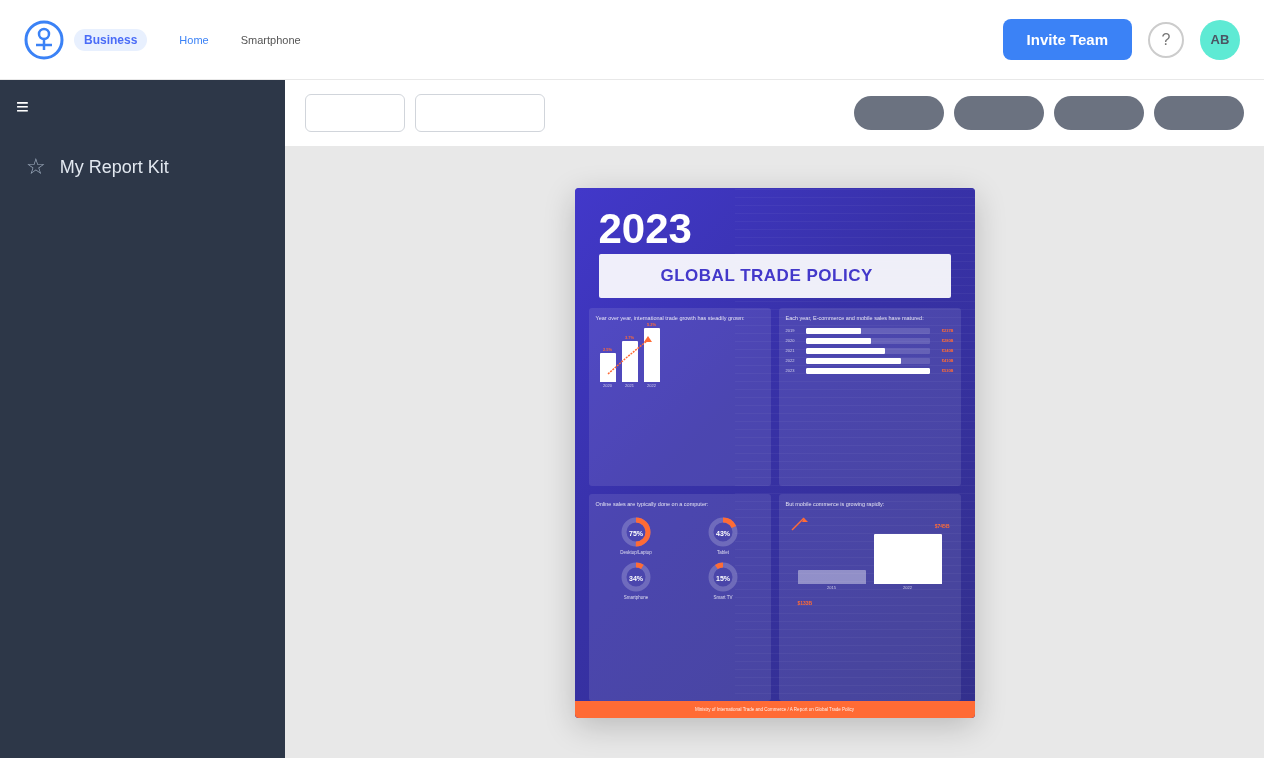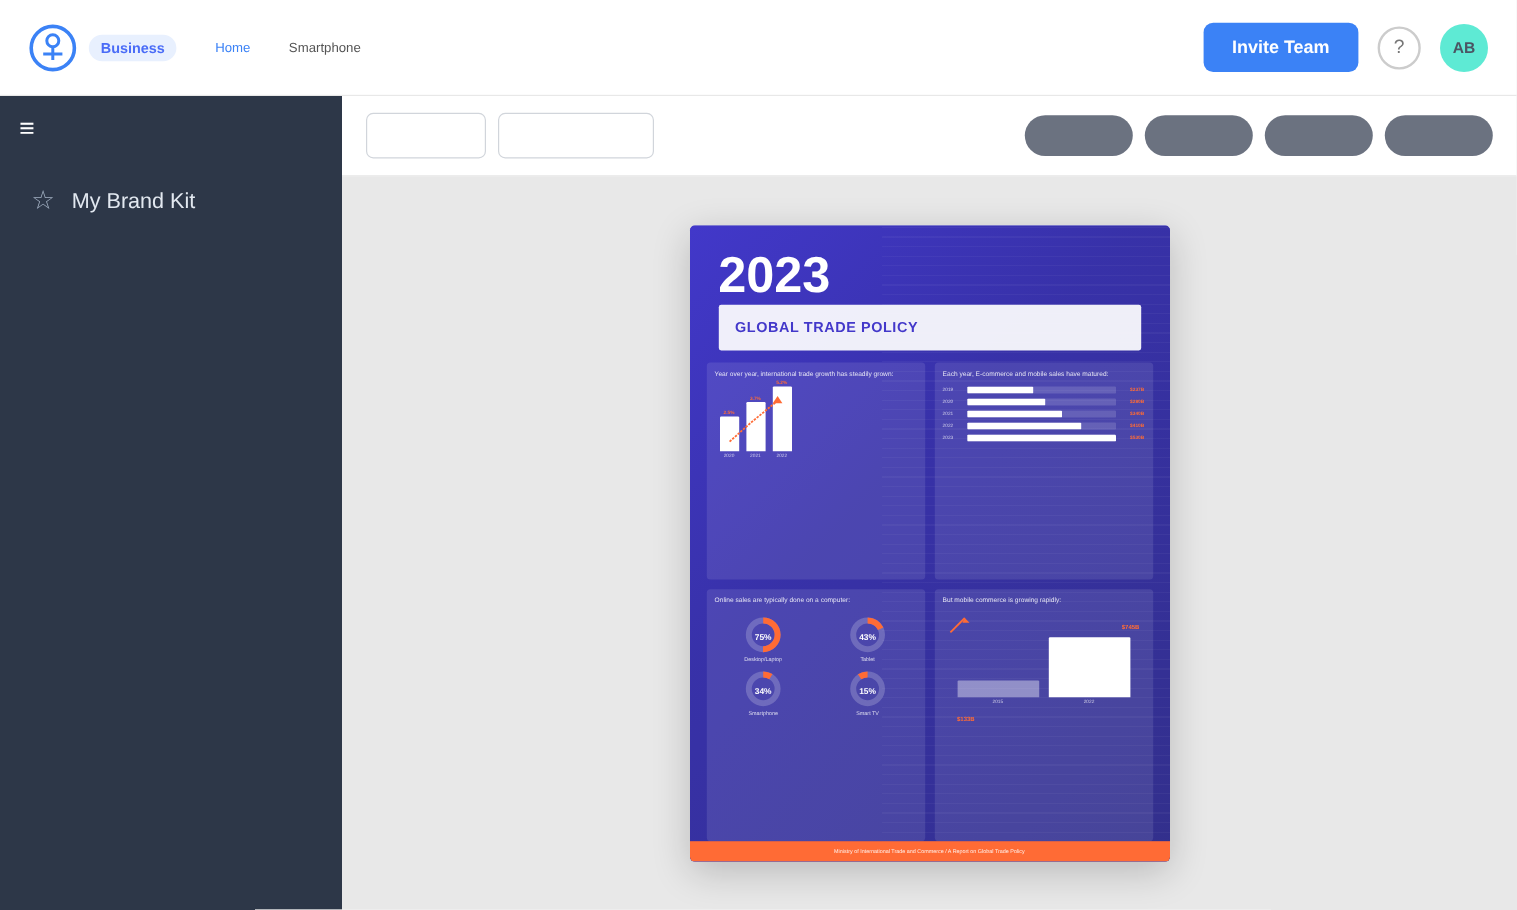--- a/index.html
+++ b/index.html
@@ -236,24 +236,25 @@
       line-height: 1;
     }
 
     .doc-title-box {
       background: rgba(255,255,255,0.92);
       margin: 0 24px;
       padding: 12px 14px;
       border-radius: 2px;
     }
     .doc-title-line1 {
-      font-size: 12px;
+      font-size: 17px;
       font-weight: 700;
       color: #4338ca;
       letter-spacing: 0.5px;
+      margin-left: 48px;
     }
     .doc-title-line2 {
       font-size: 12px;
       font-weight: 800;
       color: #312e81;
       letter-spacing: 0.5px;
     }
 
     .doc-charts {
       display: grid;
@@ -372,21 +373,21 @@
 </div>
 
 <div class="main-layout">
 
   <div class="sidebar">
     <div class="sidebar-menu-icon">
       <span>≡</span>
     </div>
     <div class="sidebar-item">
       <span class="sidebar-star">☆</span>
-      <span class="sidebar-label">My Brand Kit</span>
+      <span class="sidebar-label">My Report Kit</span>
     </div>
   </div>
 
   <div class="content-area">
 
     <div class="toolbar">
       <input class="toolbar-input" type="text" style="">
       <input class="toolbar-input" type="text" style="">
       <div class="toolbar-spacer"></div>
       <div class="toolbar-pill"></div>

